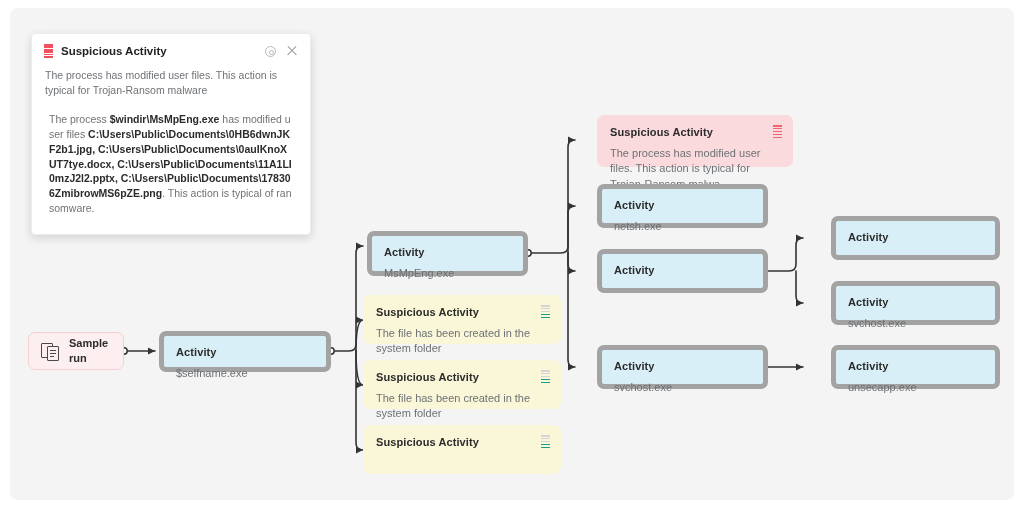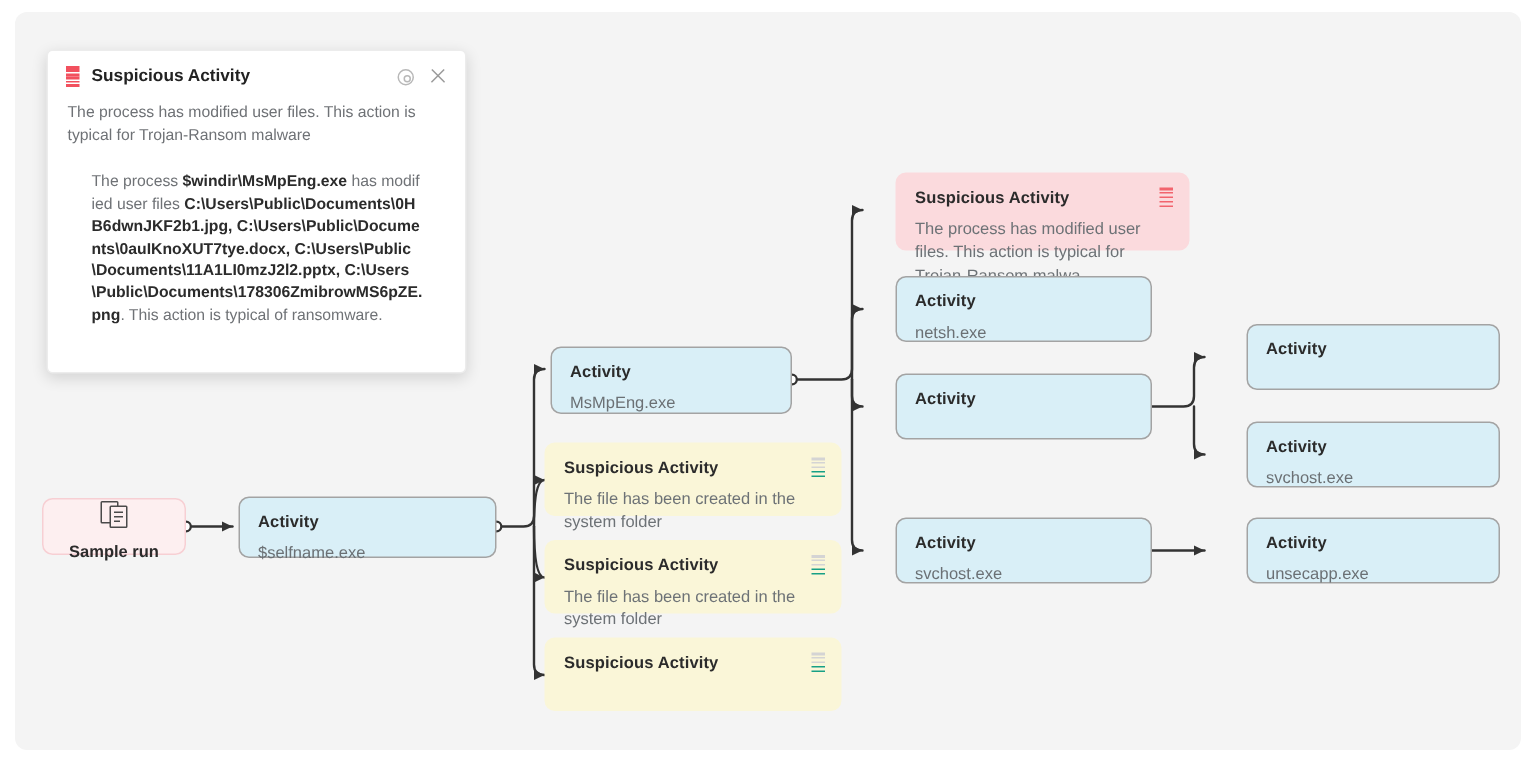--- a/index.html
+++ b/index.html
@@ -45,39 +45,38 @@
     color: #2b2b2b;
     letter-spacing: .1px;
     margin-bottom: 6px;
   }
   .node .sub {
     font-size: 11px;
     color: #6d7276;
   }
   .node.blue {
     background: #d9eff7;
-    border: 1px solid #a3a3a3;
+    border: 5px solid #a3a3a3;
   }
   .node.blue .sub { color: #6b7074; }
   .node.yellow {
     background: #faf6d8;
     border: 1px solid #faf6d8;
   }
   .node.red {
     background: #fbdadd;
     border: 1px solid #fbdadd;
   }
   .node.pink-start {
     background: #fdeff0;
     border: 1px solid #f7cfd3;
     display: flex;
     align-items: center;
     gap: 9px;
     padding: 0 12px;
-    flex-direction: column;
   }
   .node.pink-start .label {
     font-weight: bold;
     font-size: 11px;
     color: #2b2b2b;
   }
 
   
   .stripe-icon {
     position: absolute;
@@ -183,21 +182,21 @@
     font-size: 10.5px;
     color: #6f7276;
     line-height: 1.42;
     margin: 0 0 14px 0;
     padding-left: 1px;
   }
   #tooltip .tt-p2 {
     font-size: 10.5px;
     color: #6f7276;
     line-height: 1.42;
-    margin: 16px;
+    margin: 4px;
     padding-left: 1px;
     word-break: break-all;
   }
   #tooltip .tt-p2 b { color: #2b2b2b; font-weight: bold; }
 </style>
 </head>
 <body>
 
 <div id="root">
 

